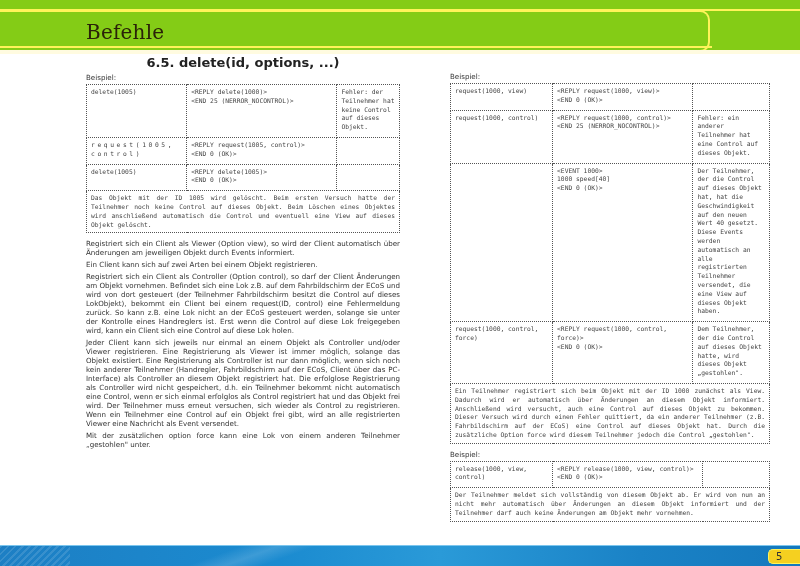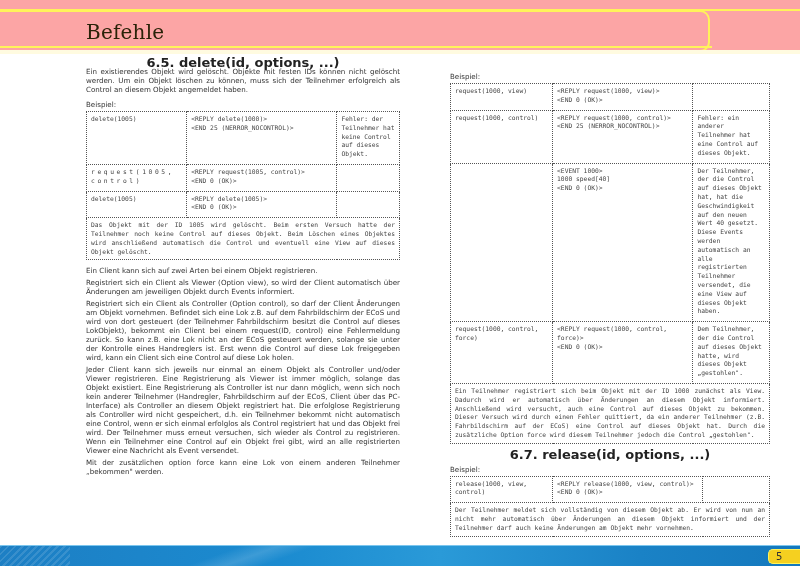--- a/index.html
+++ b/index.html
@@ -2,21 +2,21 @@
 <html><head>
 <meta charset="utf-8">
 <style>
   * { box-sizing: border-box; margin: 0; padding: 0; }
   html, body { width: 800px; height: 566px; overflow: hidden; background: #ffffff; }
   body { position: relative; font-family: "DejaVu Sans", sans-serif; color: #222; }
 
   
   .header {
     position: absolute; left: 0; top: 0; width: 800px; height: 50px;
-    background: #fca5a5;
+    background: #84cc16;
   }
   .header .topline {
     position: absolute; left: 0; top: 9px; width: 800px; height: 2px; background: #fff35a;
   }
   .header .pill {
     position: absolute; left: -20px; top: 10px; width: 730px; height: 42px;
     border: 2px solid #fff35a; border-left: none; border-radius: 0 10px 10px 0;
   }
   .header .underline {
     position: absolute; left: 0; top: 46px; width: 712px; height: 2px; background: #fff35a;
@@ -75,21 +75,20 @@
 <div class="header">
   <div class="topline"></div>
   <div class="pill"></div>
   <div class="underline"></div>
   <div class="white-gap"></div>
   <div class="page-title">Befehle</div>
 </div>
 
 <div class="col col-left">
   <div class="sec-title">6.5. delete(id, options, ...)</div>
-  <div class="para">Ein existierendes Objekt wird gelöscht. Objekte mit festen IDs können nicht gelöscht werden. Um ein Objekt löschen zu können, muss sich der Teilnehmer erfolgreich als Control an diesem Objekt angemeldet haben.</div>
   <div class="label">Beispiel:</div>
   <table class="ex">
     <colgroup>
         <col style="width:32%">
         <col style="width:48%">
         <col style="width:20%">
       </colgroup>
     <tbody>
         <tr style="height:48px">
       <td>delete(1005)</td>
@@ -108,25 +107,25 @@
       <td style="white-space:pre-line">&lt;REPLY delete(1005)&gt;
 &lt;END 0 (OK)&gt;</td>
       <td></td>
     </tr>
     <tr>
       <td class="note" colspan="3">Das Objekt mit der ID 1005 wird gelöscht. Beim ersten Versuch hatte der Teilnehmer noch keine Control auf dieses Objekt. Beim Löschen eines Objektes wird anschließend automatisch die Control und eventuell eine View auf dieses Objekt gelöscht.</td>
     </tr>
   </tbody>
     </table>
 
+  <div class="para">Registriert sich ein Client als Viewer (Option view), so wird der Client automatisch über Änderungen am jeweiligen Objekt durch Events informiert.</div>
   <div class="para">Ein Client kann sich auf zwei Arten bei einem Objekt registrieren.</div>
-  <div class="para">Registriert sich ein Client als Viewer (Option view), so wird der Client automatisch über Änderungen am jeweiligen Objekt durch Events informiert.</div>
   <div class="para">Registriert sich ein Client als Controller (Option control), so darf der Client Änderungen am Objekt vornehmen. Befindet sich eine Lok z.B. auf dem Fahrbildschirm der ECoS und wird von dort gesteuert (der Teilnehmer Fahrbildschirm besitzt die Control auf dieses LokObjekt), bekommt ein Client bei einem request(ID, control) eine Fehlermeldung zurück. So kann z.B. eine Lok nicht an der ECoS gesteuert werden, solange sie unter der Kontrolle eines Handreglers ist. Erst wenn die Control auf diese Lok freigegeben wird, kann ein Client sich eine Control auf diese Lok holen.</div>
   <div class="para">Jeder Client kann sich jeweils nur einmal an einem Objekt als Controller und/oder Viewer registrieren. Eine Registrierung als Viewer ist immer möglich, solange das Objekt existiert. Eine Registrierung als Controller ist nur dann möglich, wenn sich noch kein anderer Teilnehmer (Handregler, Fahrbildschirm auf der ECoS, Client über das PC-Interface) als Controller an diesem Objekt registriert hat. Die erfolglose Registrierung als Controller wird nicht gespeichert, d.h. ein Teilnehmer bekommt nicht automatisch eine Control, wenn er sich einmal erfolglos als Control registriert hat und das Objekt frei wird. Der Teilnehmer muss erneut versuchen, sich wieder als Control zu registrieren. Wenn ein Teilnehmer eine Control auf ein Objekt frei gibt, wird an alle registrierten Viewer eine Nachricht als Event versendet.</div>
-  <div class="para">Mit der zusätzlichen option force kann eine Lok von einem anderen Teilnehmer „bekommen" werden.</div>
+  <div class="para">Mit der zusätzlichen option force kann eine Lok von einem anderen Teilnehmer „gestohlen" unter.</div>
 </div>
 
 <div class="col col-right">
   <div class="label">Beispiel:</div>
   <table class="ex">
     <colgroup>
         <col style="width:32%">
         <col style="width:44%">
         <col style="width:24%">
       </colgroup>
@@ -155,21 +154,20 @@
       <td style="white-space:pre-line">&lt;REPLY request(1000, control, force)&gt;
 &lt;END 0 (OK)&gt;</td>
       <td>Dem Teilnehmer, der die Control auf dieses Objekt hatte, wird dieses Objekt „gestohlen".</td>
     </tr>
     <tr>
       <td class="note" colspan="3">Ein Teilnehmer registriert sich beim Objekt mit der ID 1000 zunächst als View. Dadurch wird er automatisch über Änderungen an diesem Objekt informiert. Anschließend wird versucht, auch eine Control auf dieses Objekt zu bekommen. Dieser Versuch wird durch einen Fehler quittiert, da ein anderer Teilnehmer (z.B. Fahrbildschirm auf der ECoS) eine Control auf dieses Objekt hat. Durch die zusätzliche Option force wird diesem Teilnehmer jedoch die Control „gestohlen".</td>
     </tr>
   </tbody>
     </table>
 
-  <div class="sec-title">6.7. release(id, options, ...)</div>
   <div class="label">Beispiel:</div>
   <table class="ex">
     <colgroup>
         <col style="width:32%">
         <col style="width:47%">
         <col style="width:21%">
       </colgroup>
     <tbody>
         <tr>
       <td>release(1000, view, control)</td>

